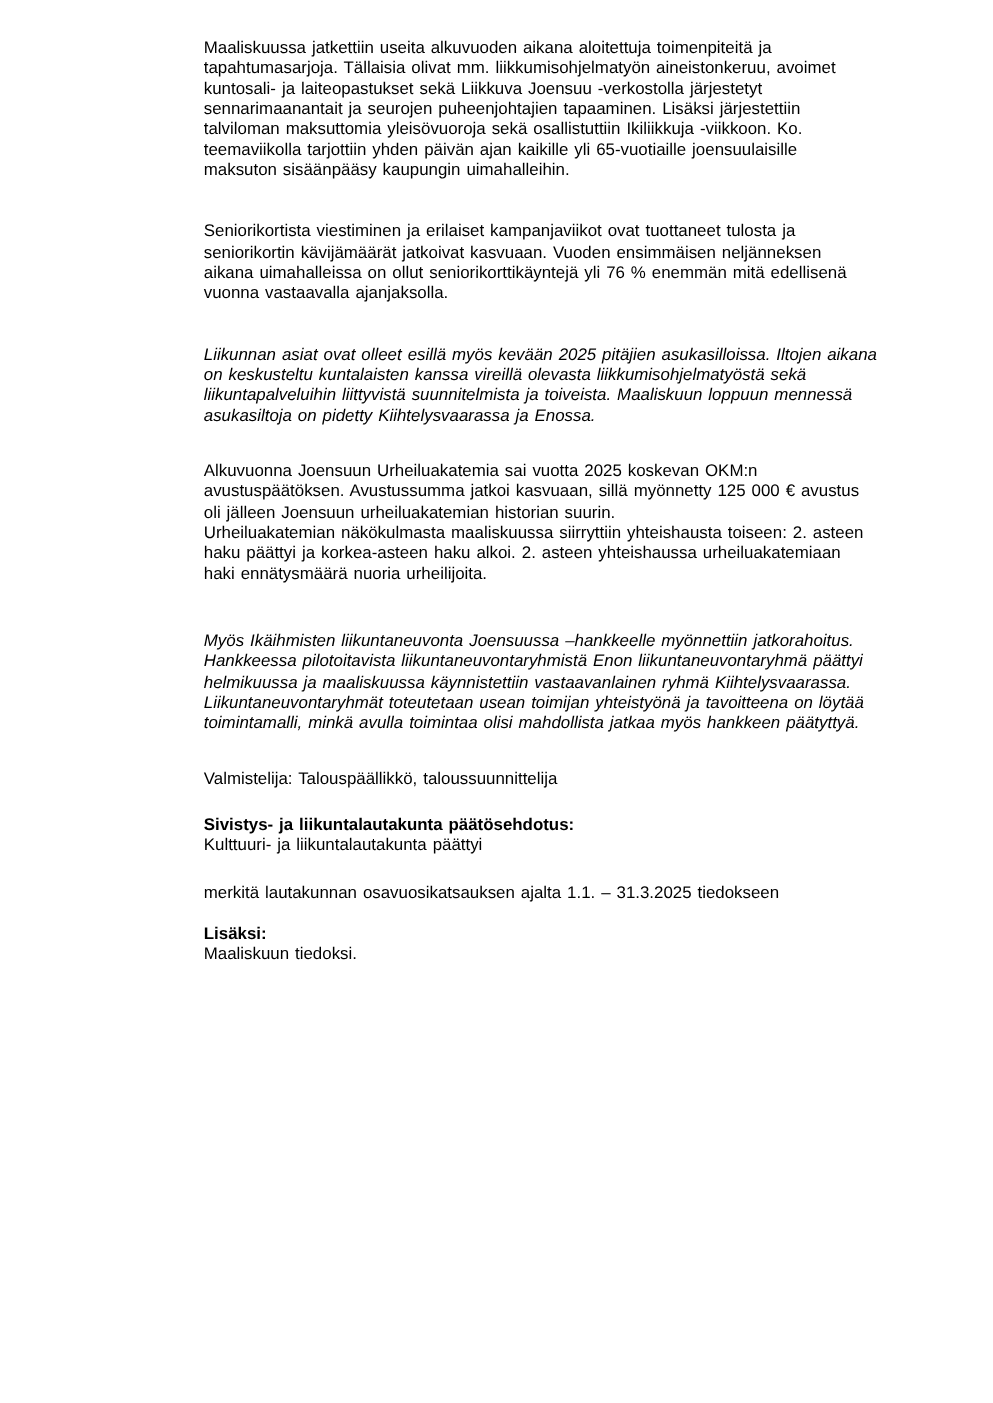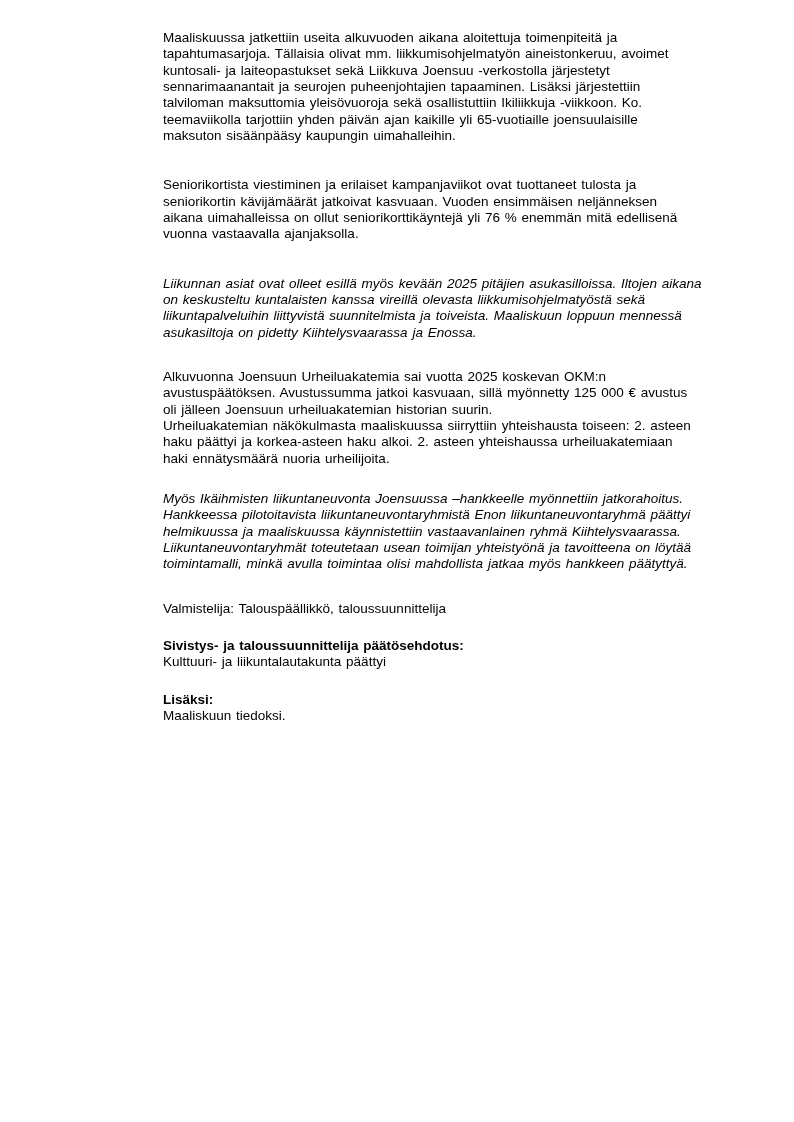--- a/index.html
+++ b/index.html
@@ -29,21 +29,21 @@
     font-size: 13.5px;
     line-height: 16.33px;
     white-space: pre-line;      
     text-align: left;
     letter-spacing: 0px;
     word-spacing: 1px;
   }
   .mb33 { margin-bottom: 33px; }
   .mb28 { margin-bottom: 28px; font-style: italic; }
   .mb25 { margin-bottom: 25px; }
-  .mb35 { margin-bottom: 24px; }
+  .mb35 { margin-bottom: 38px; }
   .mb21 { margin-bottom: 21px; }
   .mb17 { margin-bottom: 17px; }
   .bold { font-weight: bold; }
 </style>
 </head>
 <body>
 
 <div class="page">
   <div class="doc-body">
 
@@ -74,23 +74,24 @@
 haki ennätysmäärä nuoria urheilijoita.</p>
 
     <p class="para mb28">Myös Ikäihmisten liikuntaneuvonta Joensuussa –hankkeelle myönnettiin jatkorahoitus.
 Hankkeessa pilotoitavista liikuntaneuvontaryhmistä Enon liikuntaneuvontaryhmä päättyi
 helmikuussa ja maaliskuussa käynnistettiin vastaavanlainen ryhmä Kiihtelysvaarassa.
 Liikuntaneuvontaryhmät toteutetaan usean toimijan yhteistyönä ja tavoitteena on löytää
 toimintamalli, minkä avulla toimintaa olisi mahdollista jatkaa myös hankkeen päätyttyä.</p>
 
     <p class="para mb21">Valmistelija: Talouspäällikkö, taloussuunnittelija</p>
 
-    <p class="para bold">Sivistys- ja taloussuunnittelija päätösehdotus:</p>
+    <p class="para bold">Sivistys- ja liikuntalautakunta päätösehdotus:</p>
 
     <p class="para mb21">Kulttuuri- ja liikuntalautakunta päättyi</p>
 
+    <p class="para mb17">merkitä lautakunnan osavuosikatsauksen ajalta 1.1. – 31.3.2025 tiedokseen</p>
 
     <p class="para bold">Lisäksi:</p>
 
     <p class="para">Maaliskuun tiedoksi.</p>
 
   </div>
 </div>
 
 </body></html>

